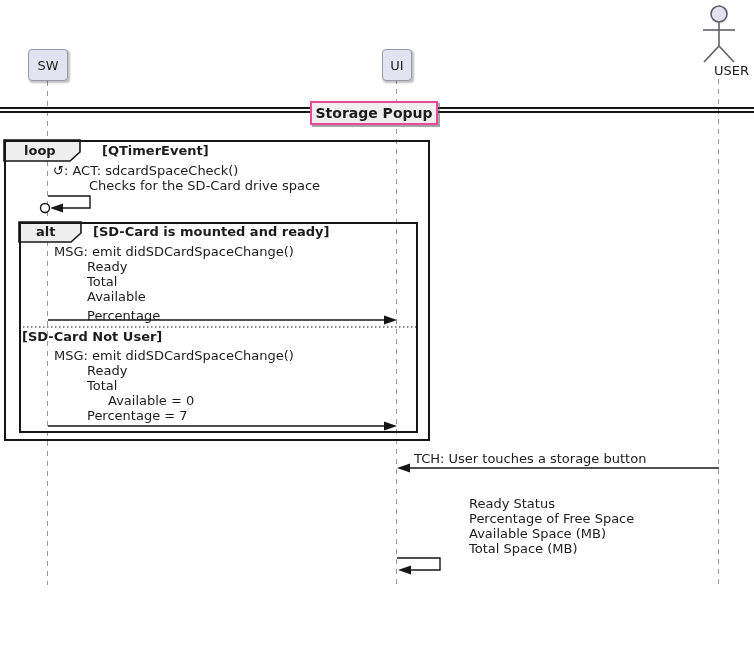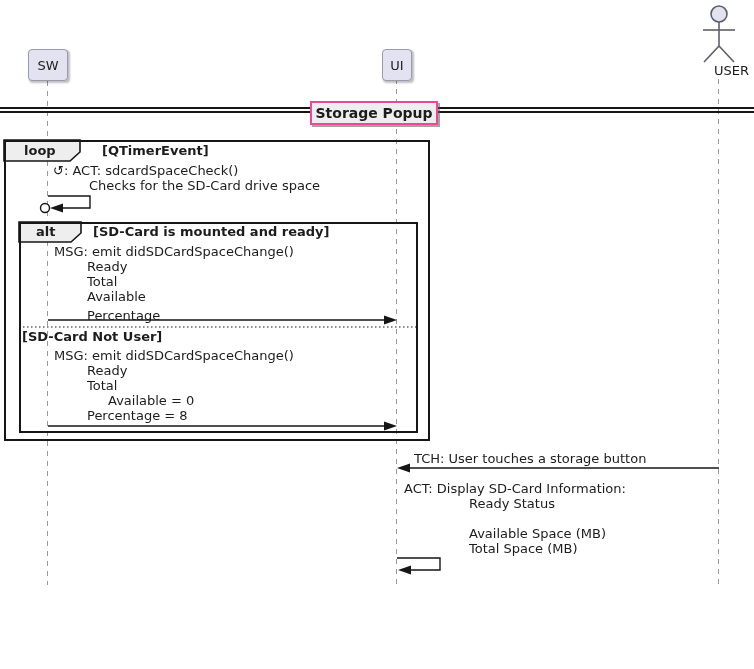--- a/index.html
+++ b/index.html
@@ -127,22 +127,22 @@
   <div class="txt" style="left:54px;top:244px;">MSG: emit didSDCardSpaceChange()</div>
   <div class="txt" style="left:87px;top:259px;">Ready</div>
   <div class="txt" style="left:87px;top:274px;">Total</div>
   <div class="txt" style="left:87px;top:289px;">Available</div>
   <div class="txt" style="left:87px;top:308px;">Percentage</div>
 
   <div class="txt" style="left:54px;top:348px;">MSG: emit didSDCardSpaceChange()</div>
   <div class="txt" style="left:87px;top:363px;">Ready</div>
   <div class="txt" style="left:87px;top:378px;">Total</div>
   <div class="txt" style="left:87px;top:393px;margin-left:21px;">Available = 0</div>
-  <div class="txt" style="left:87px;top:408px;">Percentage = 8</div>
+  <div class="txt" style="left:87px;top:408px;">Percentage = 7</div>
 
   <div class="txt" style="left:414px;top:451px;">TCH: User touches a storage button</div>
 
-  <div class="txt" style="left:404px;top:481px;">ACT: Display SD-Card Information:</div>
   <div class="txt" style="left:469px;top:496px;">Ready Status</div>
+  <div class="txt" style="left:469px;top:511px;">Percentage of Free Space</div>
   <div class="txt" style="left:469px;top:526px;text-align:center;">Available Space (MB)</div>
   <div class="txt" style="left:469px;top:541px;">Total Space (MB)</div>
 
 </div>
 
 </body></html>

